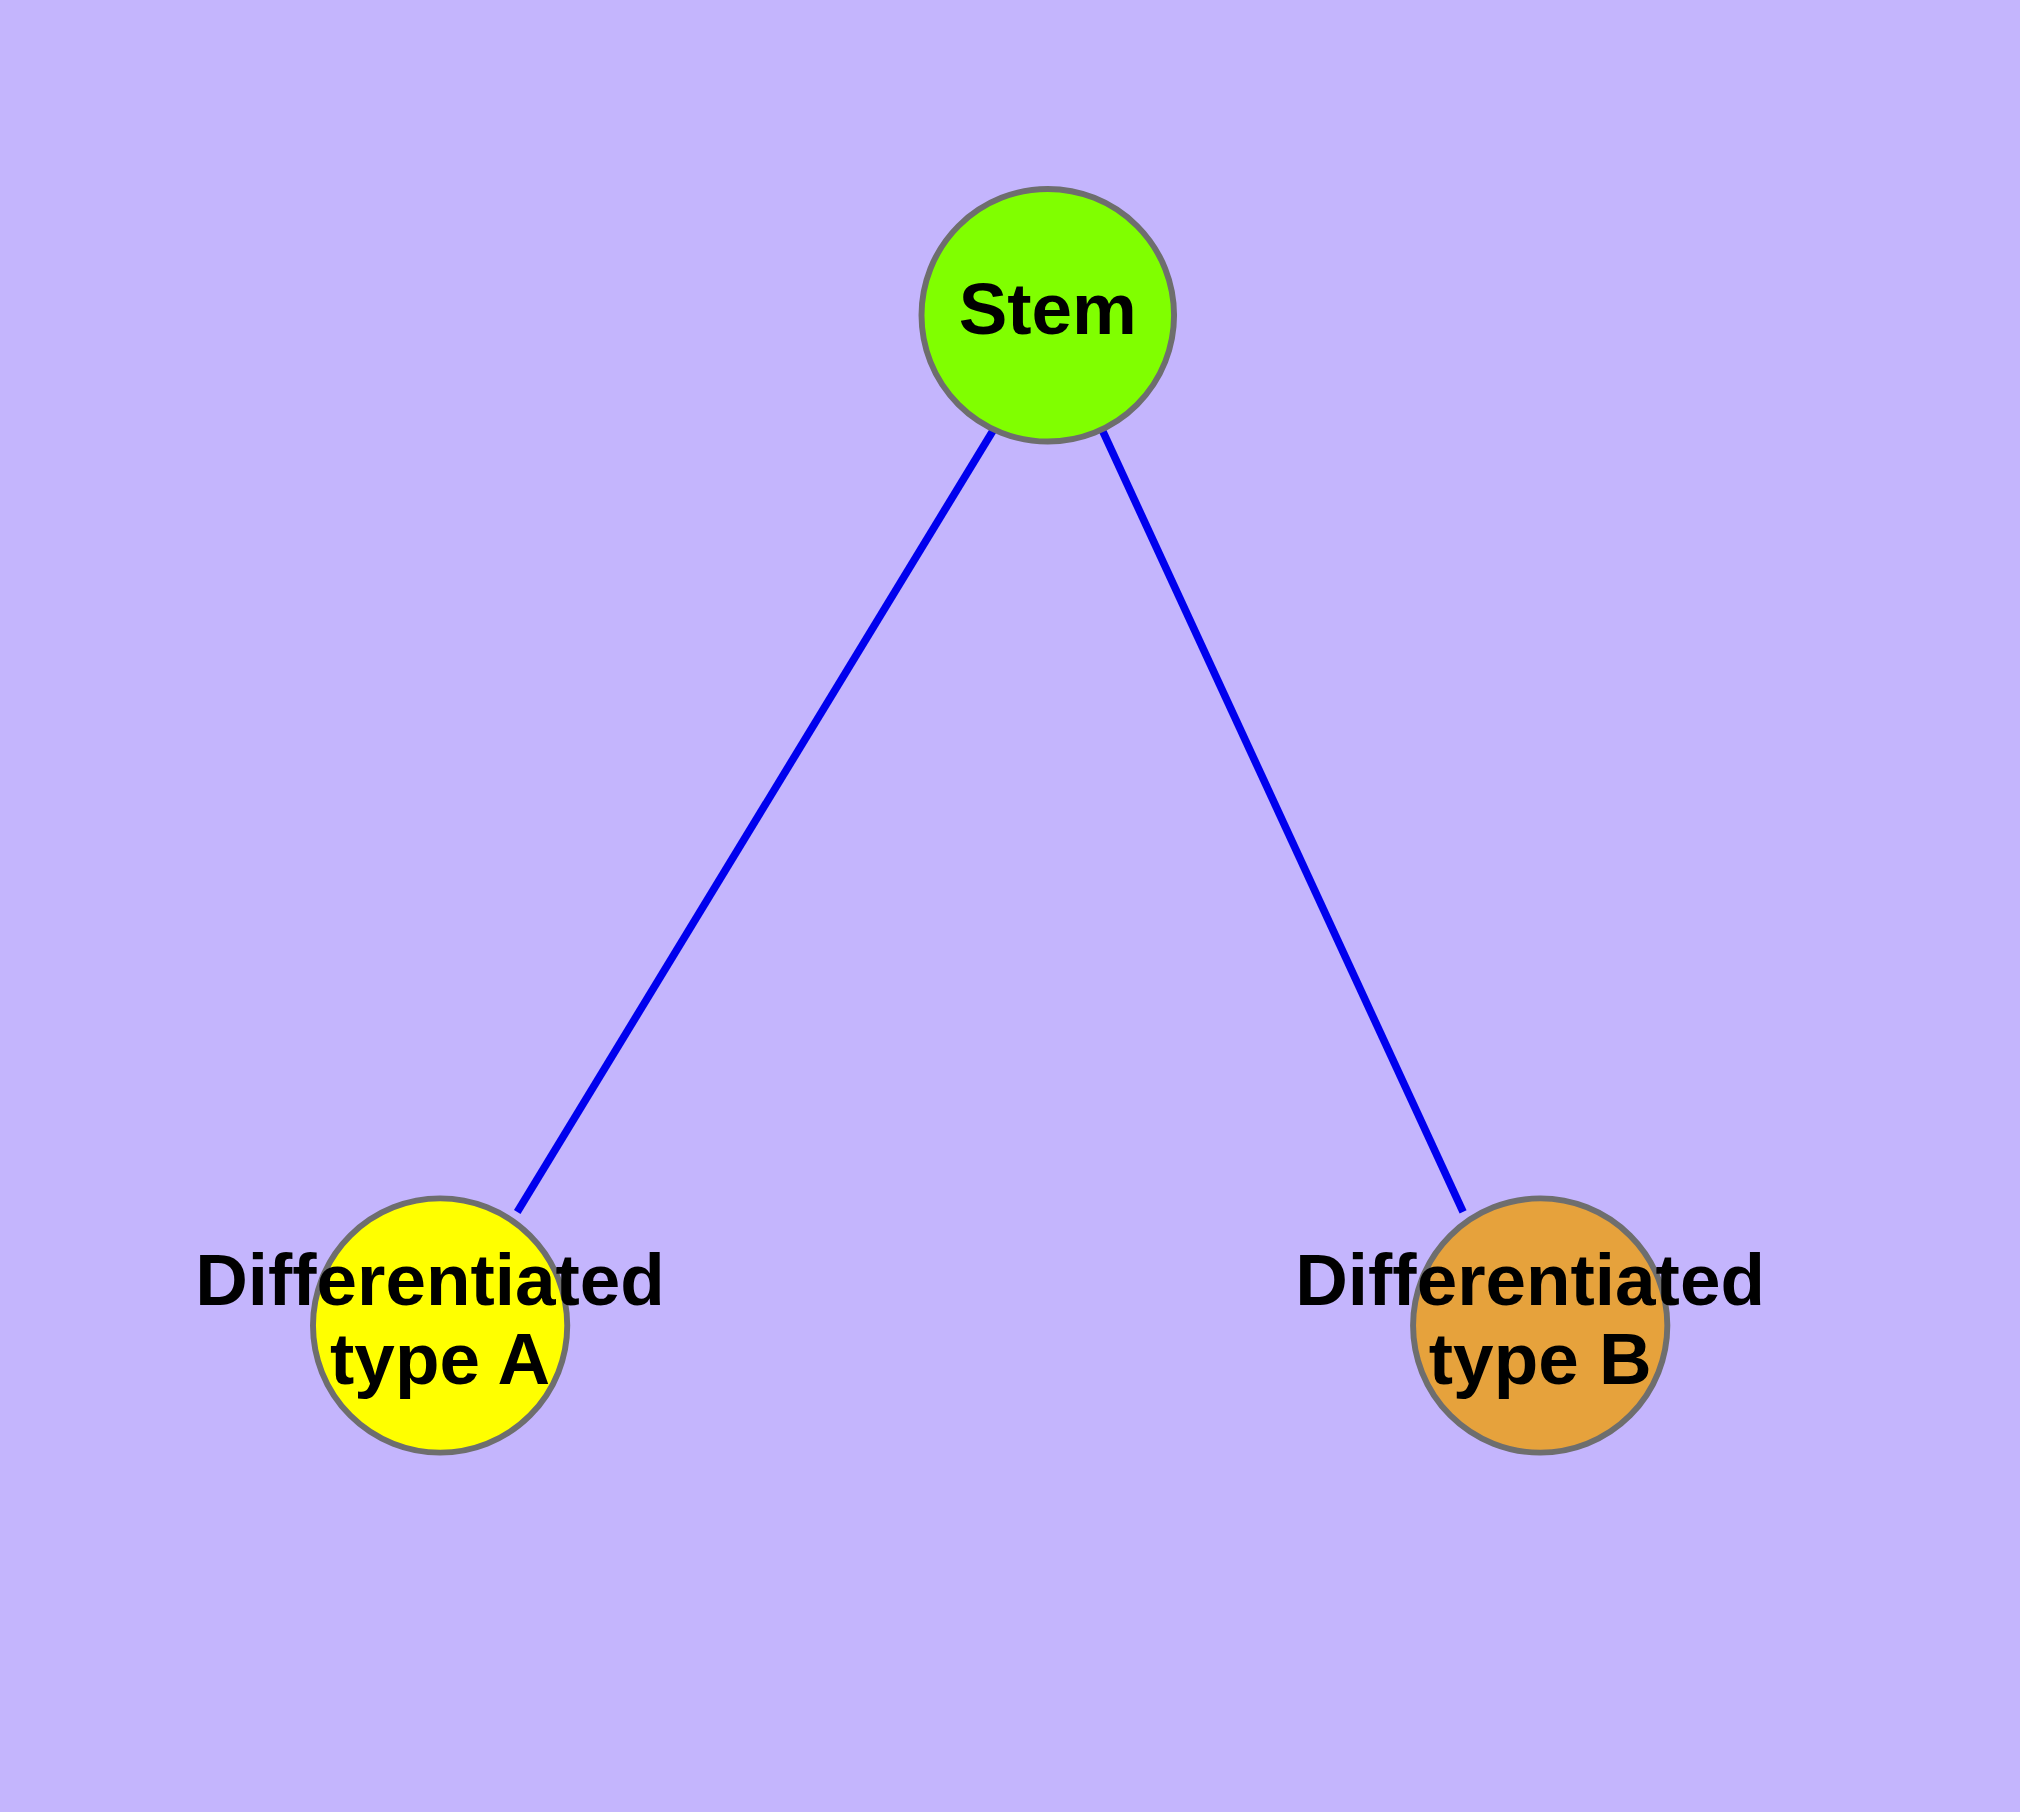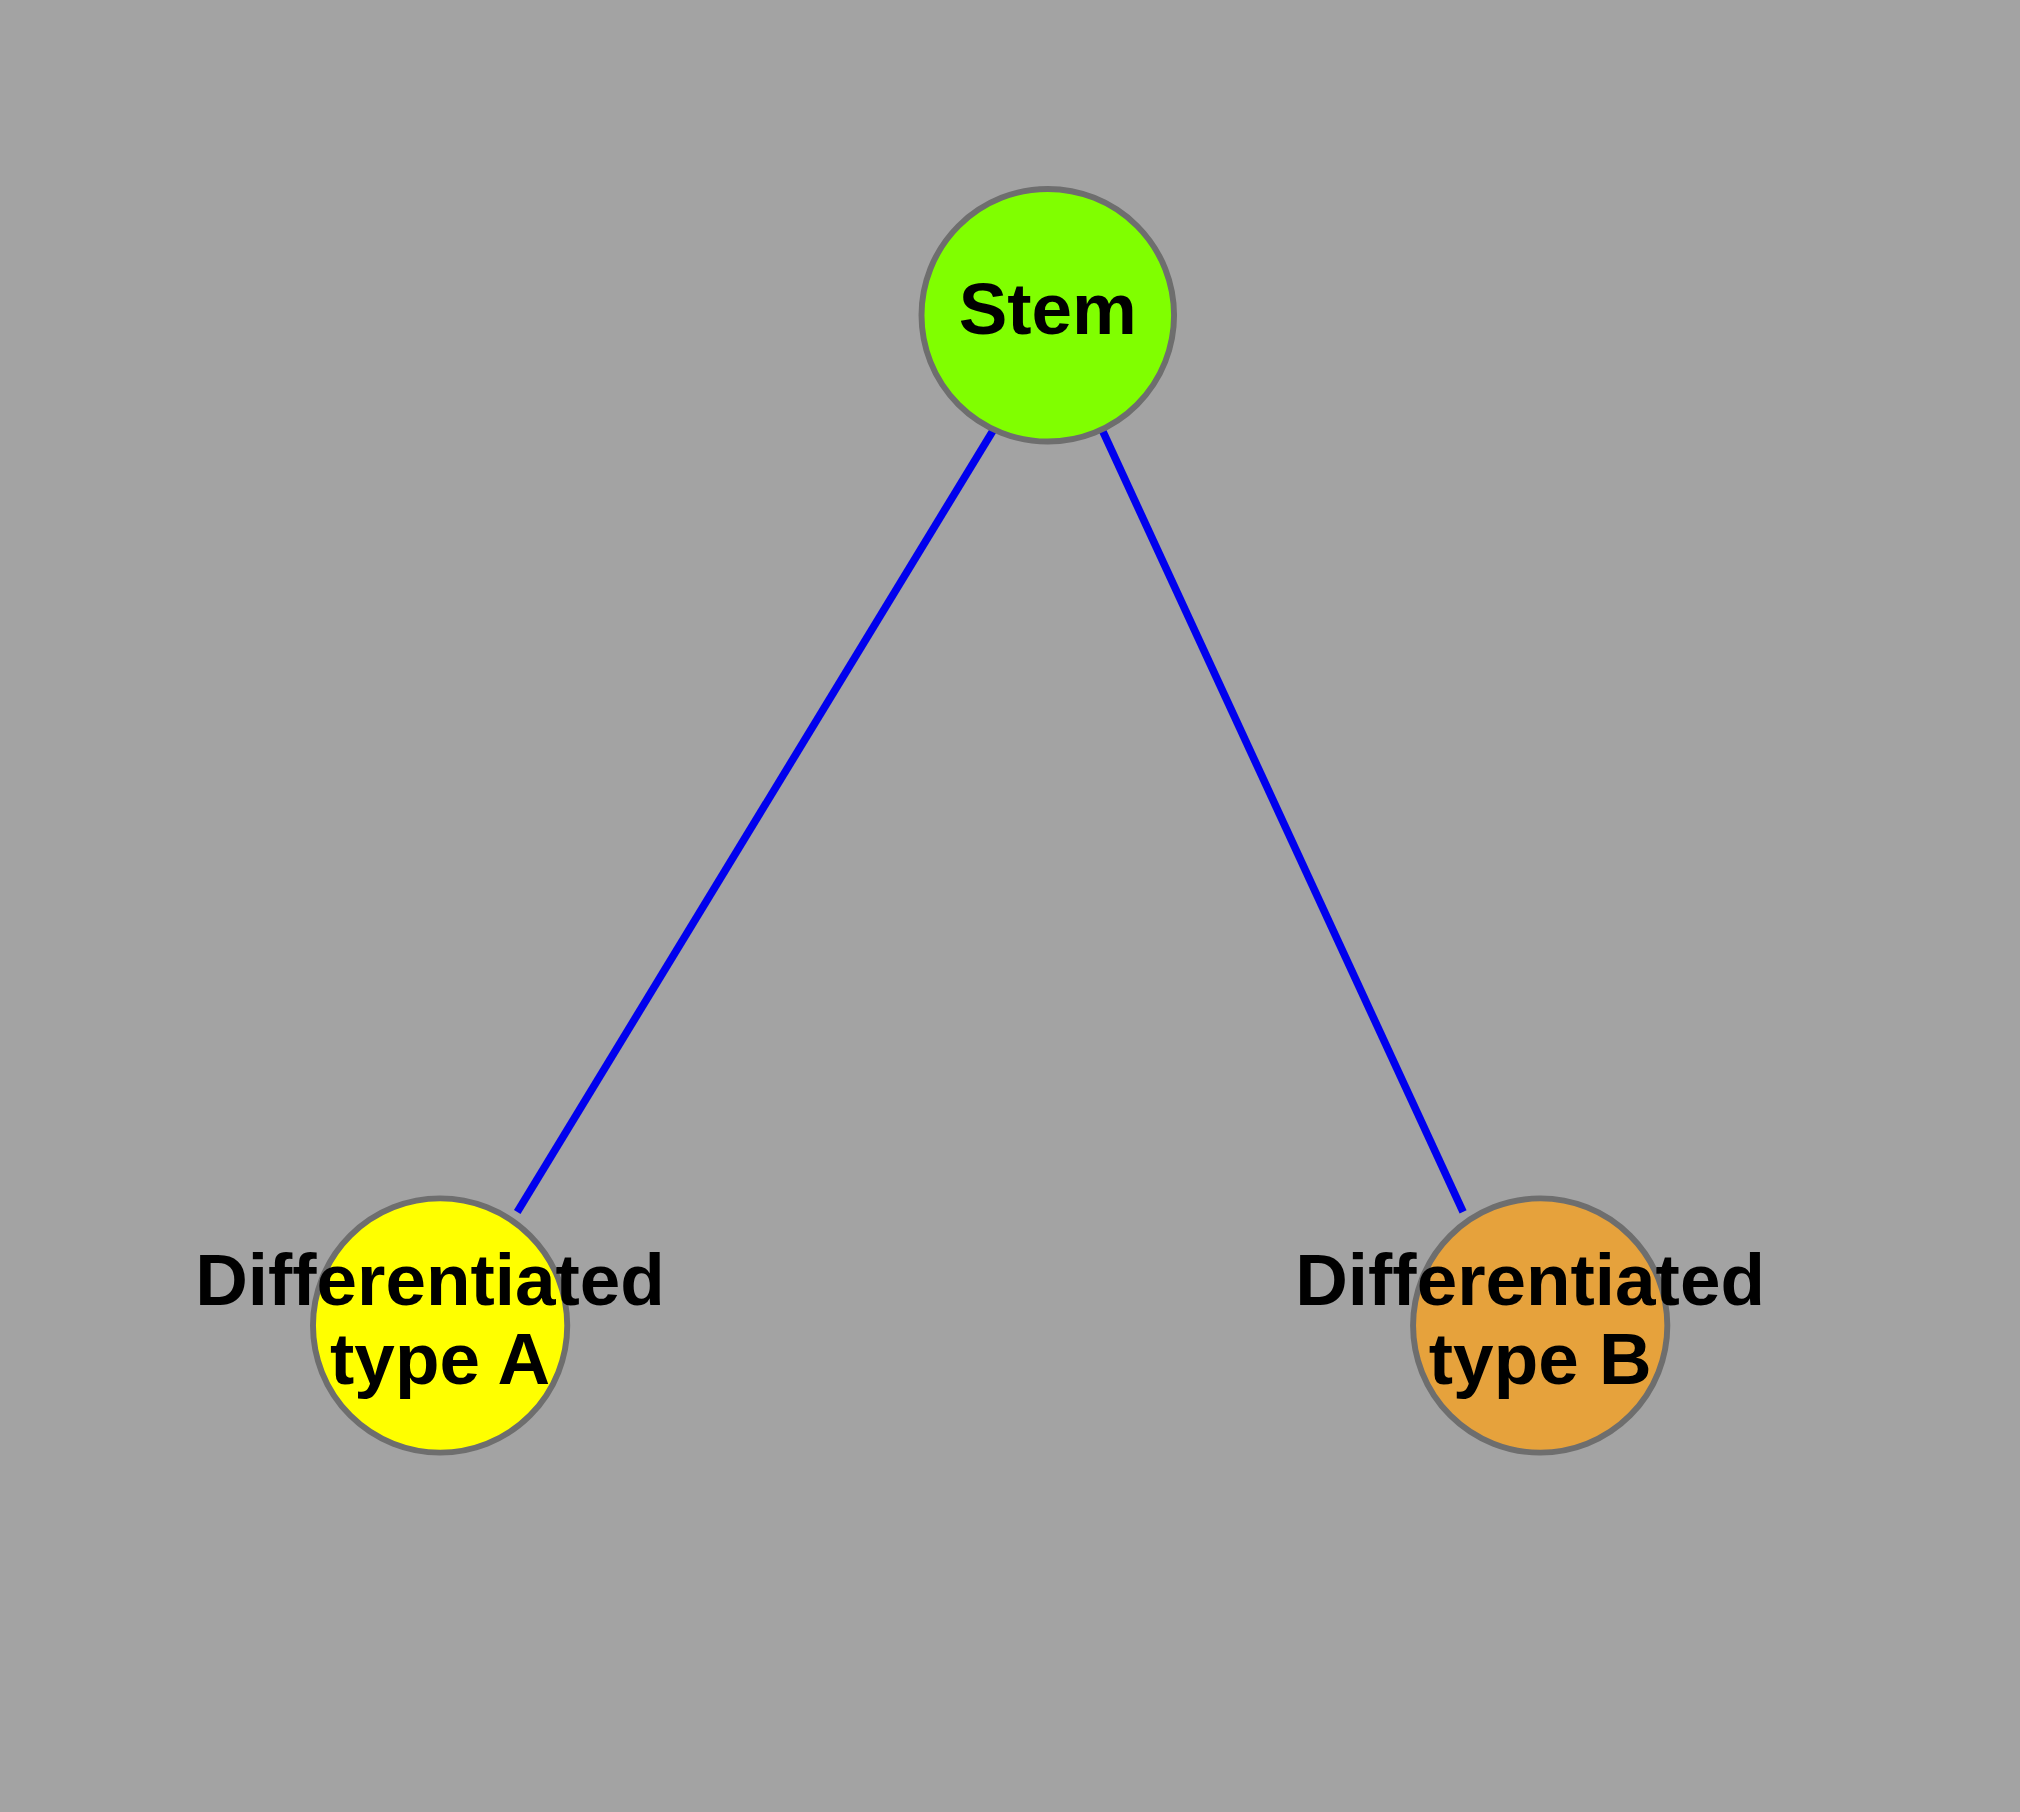--- a/index.html
+++ b/index.html
@@ -5,21 +5,21 @@
 <style>
   html, body {
     margin: 0;
     padding: 0;
     background: #ffffff;
   }
   #canvas {
     position: relative;
     width: 2021px;
     height: 1812px;
-    background: #a3a3a3;
+    background: #c4b5fd;
     overflow: hidden;
     font-family: "Liberation Sans", "DejaVu Sans", sans-serif;
   }
   #graph-svg {
     position: absolute;
     left: 0;
     top: 0;
     width: 2021px;
     height: 1812px;
     display: block;

